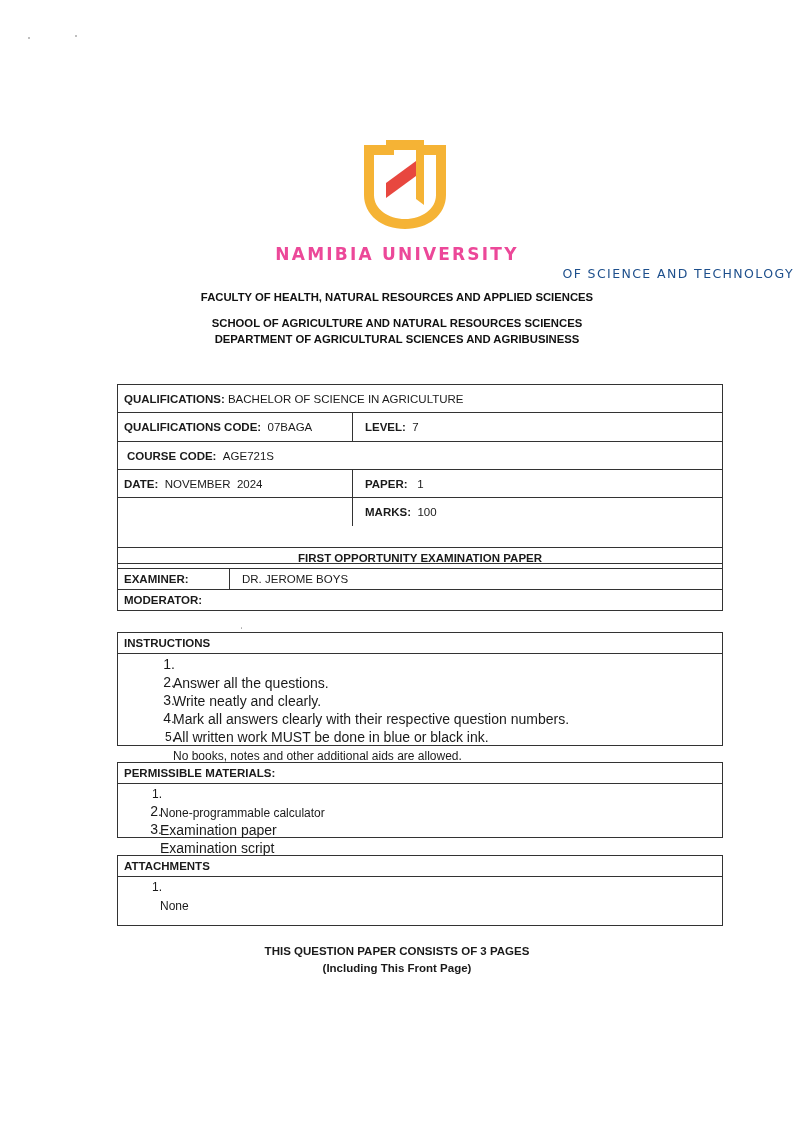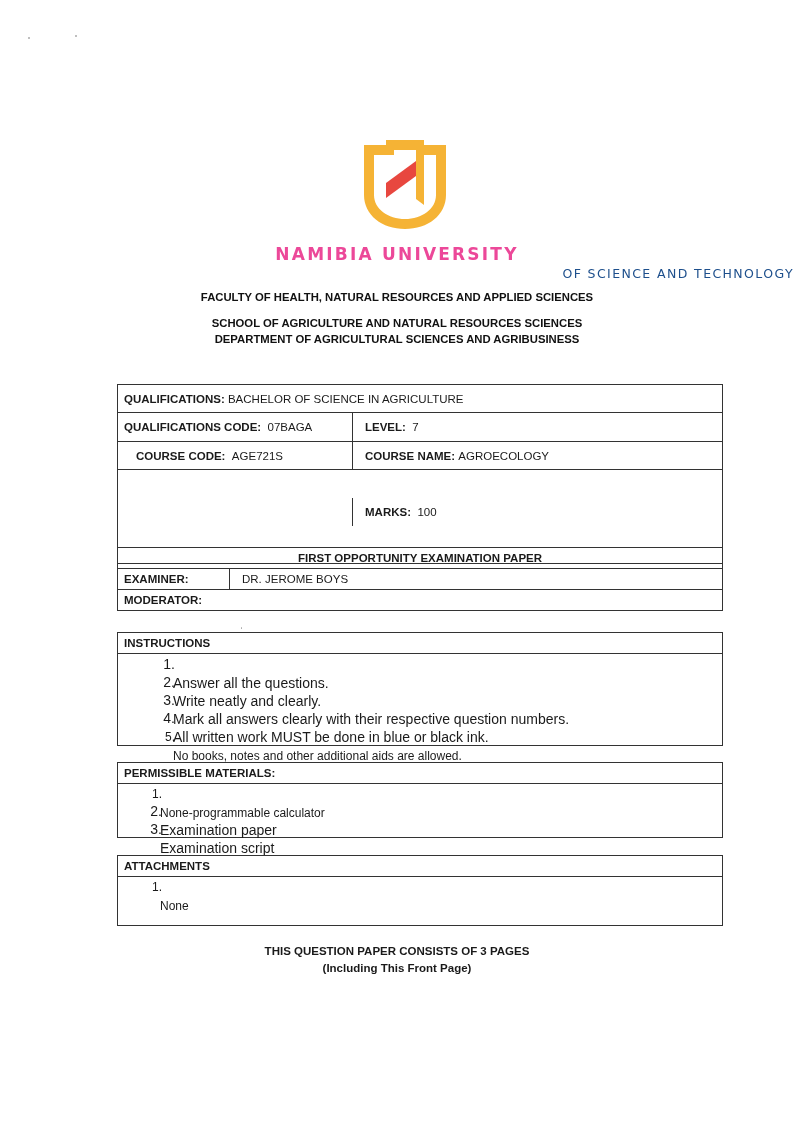--- a/index.html
+++ b/index.html
@@ -57,25 +57,30 @@
   </div>
   <div class="row" style="top:28px;height:29px;">
     <div class="cell" style="left:0;width:234px;">
       <span class="b">QUALIFICATIONS CODE:</span>&nbsp;&nbsp;<span>07BAGA</span>
     </div>
     <div class="cell vdiv" style="left:234px;right:0;">
       <span class="b">LEVEL:</span>&nbsp;&nbsp;<span>7</span>
     </div>
   </div>
   <div class="row" style="top:57px;height:28px;">
-    <div class="cell" style="left:12px;width:234px;">
+    <div class="cell" style="left:3px;width:234px;">
       <span class="b">COURSE CODE:</span>&nbsp;&nbsp;<span>AGE721S</span>
     </div>
+  </div>
+  <div class="row" style="top:85px;height:28px;">
+    <div class="cell" style="left:0;width:234px;">
+      <span class="b">DATE:</span>&nbsp;&nbsp;<span style="white-space:pre;">NOVEMBER  2024</span>
+    </div>
     <div class="cell vdiv" style="left:234px;right:0;">
-      <span class="b">COURSE NAME:</span>&nbsp;<span>AGROECOLOGY</span>
+      <span class="b">PAPER:</span>&nbsp;&nbsp;&nbsp;<span>1</span>
     </div>
   </div>
   <div class="row" style="top:113px;height:28px;">
     <div class="cell vdiv" style="left:234px;right:0;">
       <span class="b">MARKS:</span>&nbsp;&nbsp;<span>100</span>
     </div>
   </div>
 </div>
 
 <div class="abs tbl" style="left:117px;top:547px;width:606px;height:64px;">

